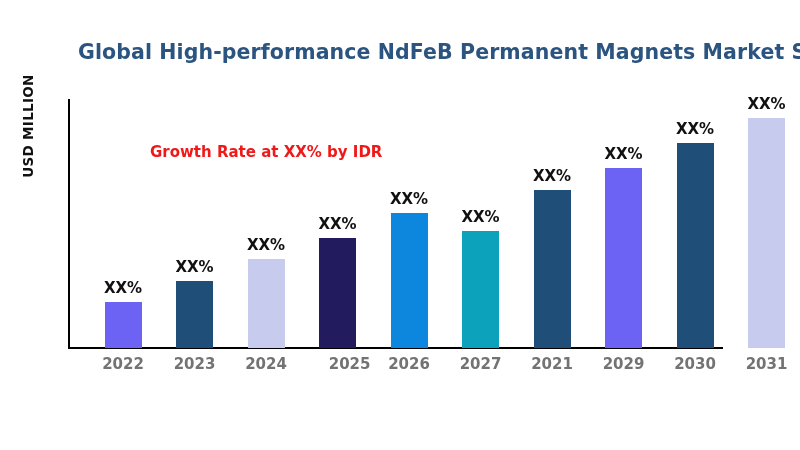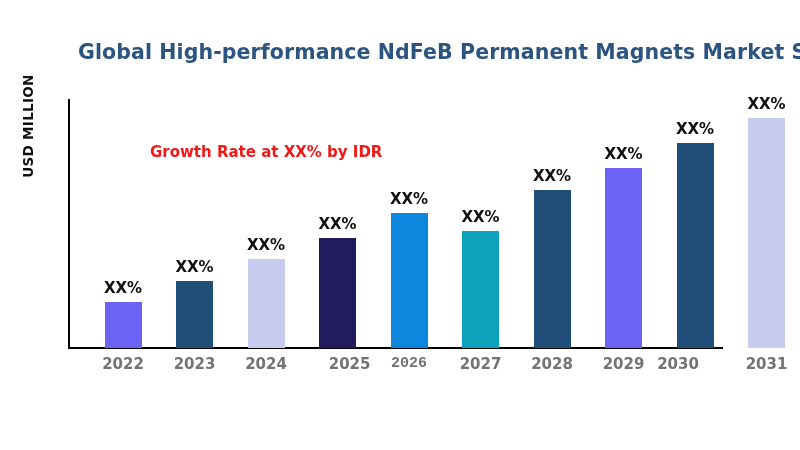--- a/index.html
+++ b/index.html
@@ -203,22 +203,22 @@
       </div>
   </div>
 
   <div class="growth-annotation">Growth Rate at XX% by IDR</div>
 
   <div class="cat-labels" id="cat-labels">
       <div class="cat-label" style="left: 22px;">2022</div>
       <div class="cat-label" style="left: 93.5px;">2023</div>
       <div class="cat-label" style="left: 165px;">2024</div>
       <div class="cat-label" style="left: 236.5px; text-align: right;">2025</div>
-      <div class="cat-label" style="left: 308px; font-family: Liberation Mono, monospace;">2026</div>
+      <div class="cat-label" style="left: 308px;">2026</div>
       <div class="cat-label" style="left: 379.5px;">2027</div>
-      <div class="cat-label" style="left: 451px;">2028</div>
+      <div class="cat-label" style="left: 451px;">2021</div>
       <div class="cat-label" style="left: 522.5px;">2029</div>
-      <div class="cat-label" style="left: 577px;">2030</div>
+      <div class="cat-label" style="left: 594px;">2030</div>
       <div class="cat-label" style="left: 665.5px;">2031</div>
     </div>
 
 
 </div>
 
 </body></html>

